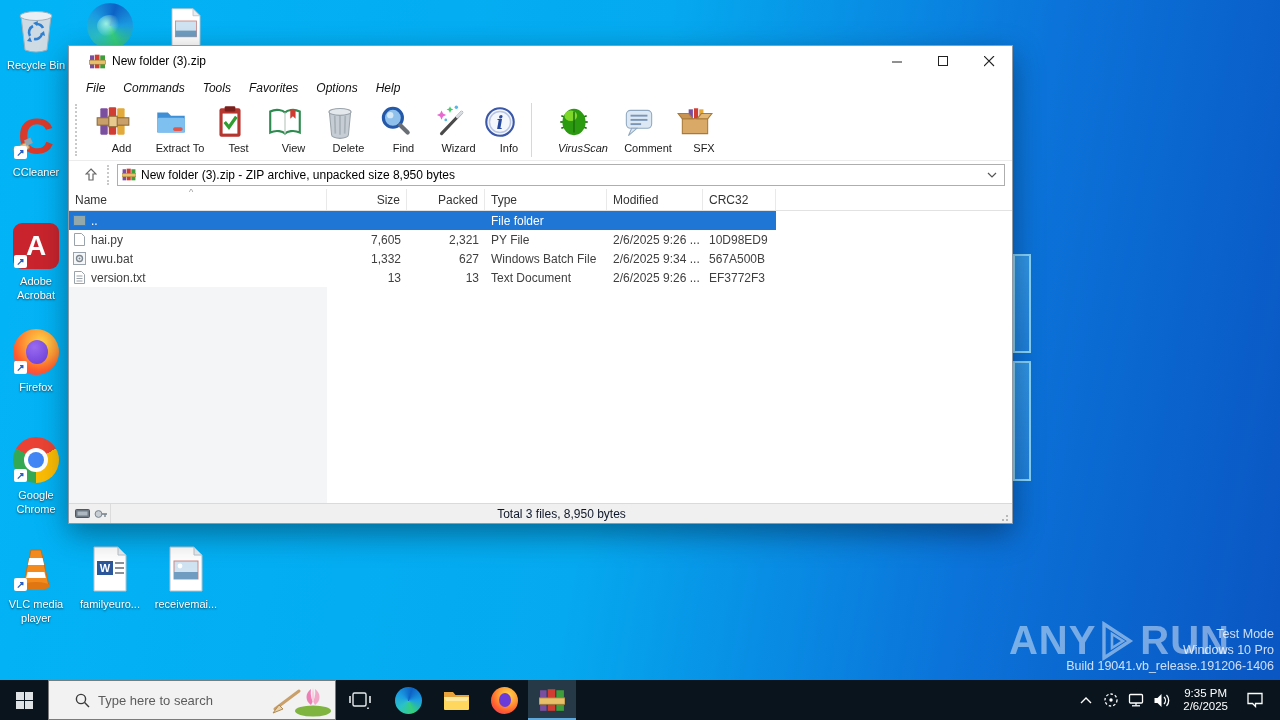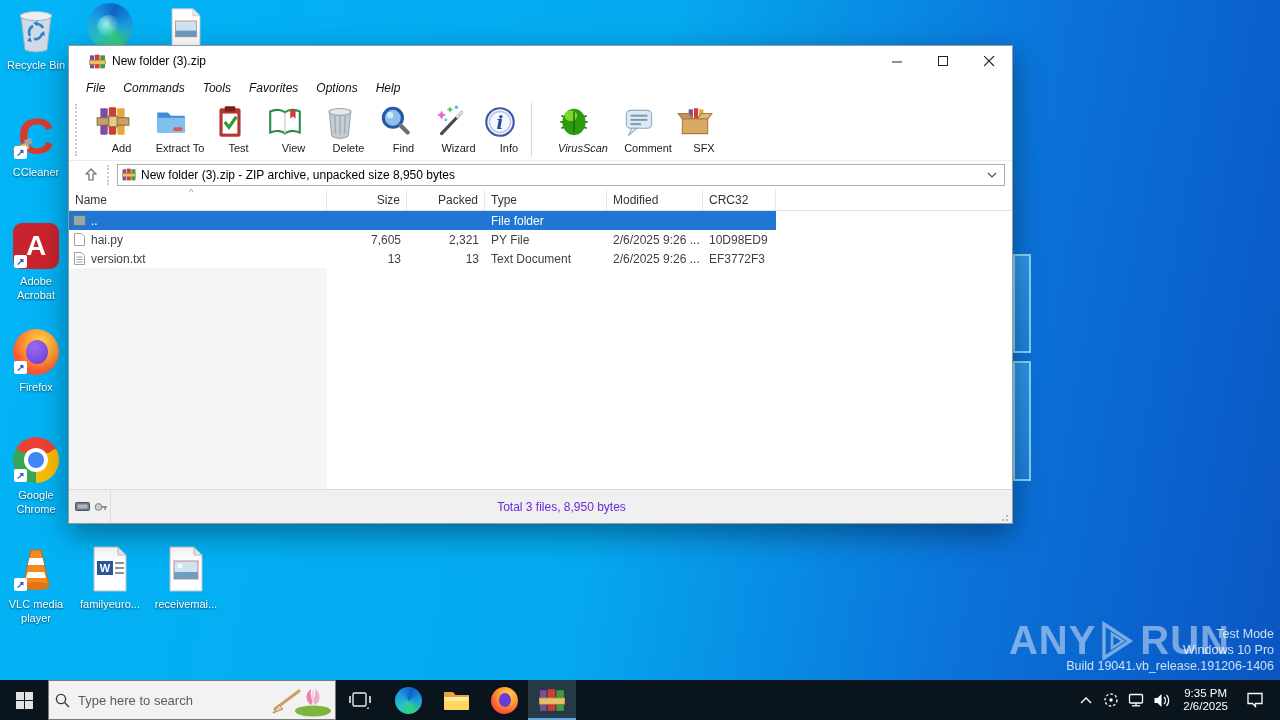--- a/index.html
+++ b/index.html
@@ -62,42 +62,42 @@
   .sortcaret { position:absolute; left:120px; top:-2px; font-size:9px; color:#999; }
   .c-name{width:258px;} .c-size{width:80px; justify-content:flex-end;} .c-packed{width:78px; justify-content:flex-end;}
   .c-type{width:122px;} .c-mod{width:96px;} .c-crc{width:73px;}
   .rows { position:relative; }
   .frow { width:707px; height:19px; display:flex; align-items:center; font-size:12px; color:#404040; background:#fff;}
   .frow.sel { background:#1f76d4; color:#fff; }
   .fcell { padding:0 6px; white-space:nowrap; overflow:hidden; display:flex; align-items:center;}
   .fcell.c-size,.fcell.c-packed { justify-content:flex-end; }
   .fcell.c-name { padding-left:3px; gap:5px; }
   .ficon { width:14px; height:14px; flex:0 0 auto; display:flex; align-items:center; justify-content:center;}
-  .statusbar { height:34px; background:#f0f0f0; border-top:1px solid #dadada; display:flex; align-items:center;
-               font-size:12px; color:#6d28d9; flex:0 0 auto; position:relative;}
+  .statusbar { height:20px; background:#f0f0f0; border-top:1px solid #dadada; display:flex; align-items:center;
+               font-size:12px; color:#0f172a; flex:0 0 auto; position:relative;}
   .sb-icons { width:42px; display:flex; align-items:center; gap:4px; padding-left:6px; border-right:1px solid #dcdcdc; height:100%;}
   .sb-text { flex:1; text-align:center; }
   .sizegrip { position:absolute; right:1px; bottom:1px; width:10px; height:10px;
      background:radial-gradient(circle at 2px 8px,#b8b8b8 1px,transparent 1.4px),
                 radial-gradient(circle at 6px 8px,#b8b8b8 1px,transparent 1.4px),
                 radial-gradient(circle at 6px 4px,#b8b8b8 1px,transparent 1.4px); }
 
   
   .wm { position:absolute; right:6px; top:616px; width:250px; height:62px; pointer-events:none; }
   .wm-brand { position:absolute; right:44px; top:2px; display:flex; align-items:center; gap:4px;
               color:rgba(255,255,255,.45); font-size:40px; font-weight:bold; letter-spacing:1px; }
   .wm-lines { position:absolute; right:0; top:10px; text-align:right; color:rgba(255,255,255,.8);
               font-size:12.5px; line-height:16px; }
 
   
   .taskbar { position:absolute; left:0; top:680px; width:1280px; height:40px; background:#09141d;
              display:flex; align-items:stretch; }
   .startbtn { width:48px; display:flex; align-items:center; justify-content:center; }
   .searchbox { width:288px; background:#f2f2f2; border:1px solid #7b7b7b; display:flex; align-items:center;
-               padding-left:6px; position:relative; }
+               padding-left:26px; position:relative; }
   .searchbox input { border:none; background:transparent; outline:none; font-size:13px; color:#333;
                      font-family:"Liberation Sans",sans-serif; width:170px; margin-left:8px;}
   .searchbox input::placeholder { color:#5c5c5c; opacity:1; }
   .search-art { position:absolute; right:2px; top:2px; }
   .tkbtn { width:48px; display:flex; align-items:center; justify-content:center; }
   .tkbtn.active { background:rgba(140,190,225,.22); box-shadow:inset 0 -2px 0 #5fa8dc; }
   .tk-ff { width:27px; height:27px; border-radius:50%;
      background:radial-gradient(circle at 62% 30%, #ffd84a 0%, #ff9a35 38%, #ff5b2e 66%, #e23c7c 92%); position:relative;}
   .tk-ff::after{content:"";position:absolute;left:8px;top:6px;width:12px;height:14px;border-radius:50%;background:#6a3bd8;}
   .tk-edge { width:27px; height:27px; border-radius:50%;
@@ -458,20 +458,37 @@
           </span>
           <span>hai.py</span>
         </div>
         <div class="fcell c-size">7,605</div>
         <div class="fcell c-packed">2,321</div>
         <div class="fcell c-type">PY File</div>
         <div class="fcell c-mod">2/6/2025 9:26 ...</div>
         <div class="fcell c-crc">10D98ED9</div>
       </div>
 
+      <div class="frow">
+        <div class="fcell c-name">
+          <span class="ficon">
+            <svg width="13" height="13">
+                <rect x="0.5" y="0.5" width="12" height="12" fill="#f4f6f8" stroke="#9aa3ab"></rect>
+                <circle cx="6.5" cy="6.5" r="3" fill="none" stroke="#7a858e" stroke-width="1.4"></circle>
+                <circle cx="6.5" cy="6.5" r="1" fill="#7a858e"></circle>
+              </svg>
+          </span>
+          <span>uwu.bat</span>
+        </div>
+        <div class="fcell c-size">1,332</div>
+        <div class="fcell c-packed">627</div>
+        <div class="fcell c-type">Windows Batch File</div>
+        <div class="fcell c-mod">2/6/2025 9:34 ...</div>
+        <div class="fcell c-crc">567A500B</div>
+      </div>
 
       <div class="frow">
         <div class="fcell c-name">
           <span class="ficon">
             <svg width="11" height="13">
                 <path d="M0.5,0.5 h7 l3,3 v9 h-10 z" fill="#fff" stroke="#9aa3ab"></path>
                 <g stroke="#9aa3ab">
                   <line x1="2.5" y1="5" x2="8.5" y2="5"></line>
                   <line x1="2.5" y1="7.5" x2="8.5" y2="7.5"></line>
                   <line x1="2.5" y1="10" x2="8.5" y2="10"></line>

